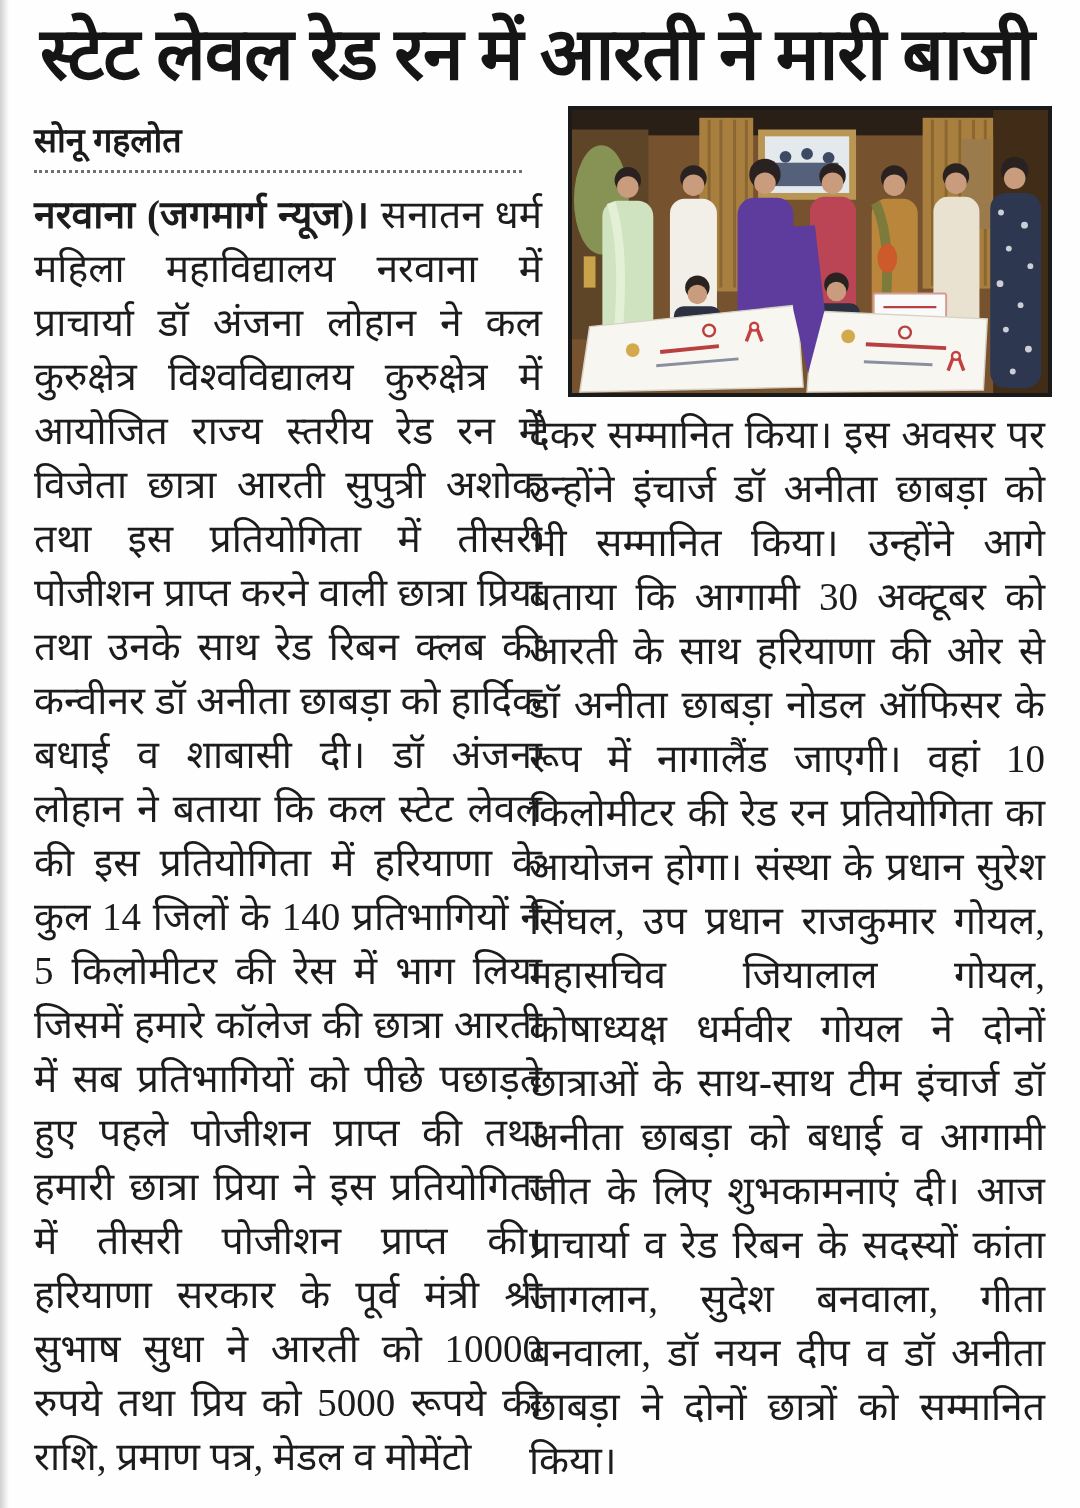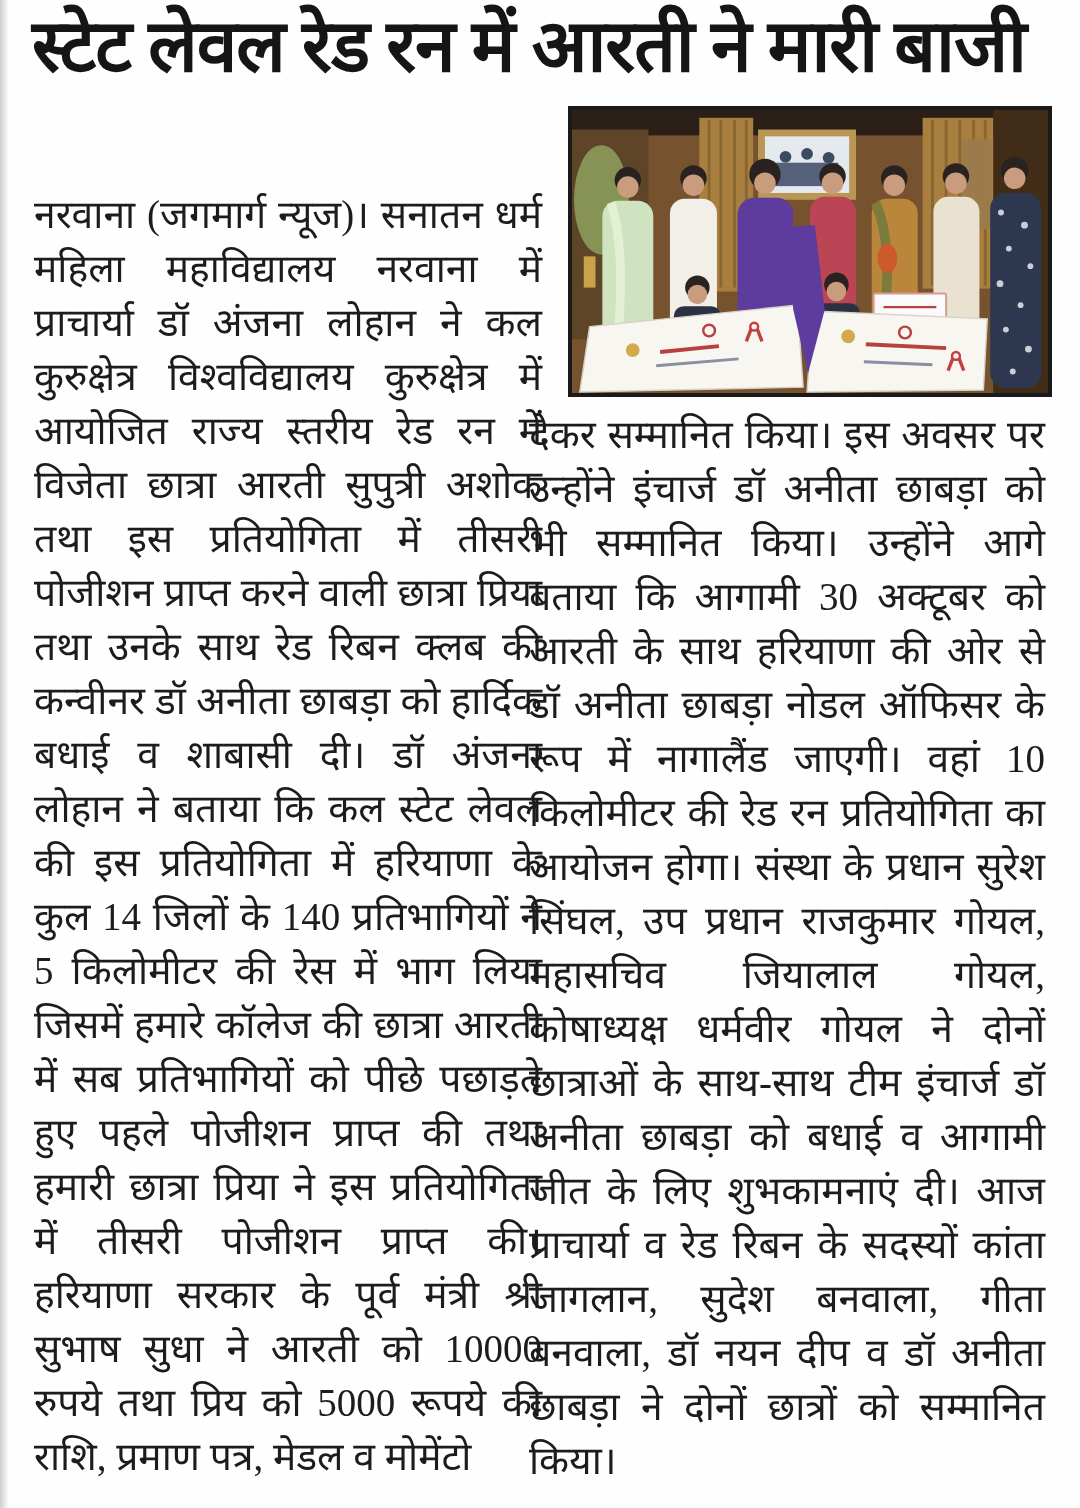--- a/index.html
+++ b/index.html
@@ -16,21 +16,21 @@
     font-family: "Liberation Serif", "DejaVu Serif", serif;
   }
   .scan-edge {
     position: absolute; left: 0; top: 0;
     width: 9px; height: 100%;
     background: linear-gradient(to right, #cfcfcf, #ececec 60%, rgba(255,255,255,0));
   }
   .headline {
     position: absolute; left: 32px; top: 0px;
     width: 1030px;
-    margin: 0;
+    margin: 8px;
     font-size: 73px;
     line-height: 1.28;
     font-weight: 800;
     letter-spacing: -1px;
     white-space: nowrap;
     color: #151515;
   }
   .byline {
     position: absolute; left: 34px; top: 116px;
     width: 488px;
@@ -52,31 +52,34 @@
   .col {
     position: absolute;
     font-size: 39px;
     line-height: 54px;
     text-align: justify;
     color: #1c1c1c;
   }
   .col p { margin: 0; }
   .col-left  { left: 34px;  top: 188px; width: 508px; }
   .col-right { left: 529px; top: 408px; width: 516px; }
-  .dateline { font-weight: normal; }
+  .dateline { font-weight: bold; }
 </style>
 </head>
 <body>
 
 <div class="page">
 
   <div class="scan-edge"></div>
 
   <h1 class="headline">स्टेट लेवल रेड रन में आरती ने मारी बाजी</h1>
 
+  <div class="byline">
+    <span>सोनू गहलोत</span>
+  </div>
 
   <figure class="photo">
     <svg viewBox="0 0 486 290" preserveAspectRatio="none">
 
       <rect x="0" y="0" width="486" height="290" fill="#76522f"></rect>
       <rect x="0" y="0" width="486" height="26" fill="#2a1f16"></rect>
       <rect x="430" y="0" width="56" height="290" fill="#412c18"></rect>
       <rect x="0" y="20" width="78" height="215" fill="#5f4527"></rect>
       <ellipse cx="30" cy="92" rx="28" ry="56" opacity="0.9" fill="#8c9a5b"></ellipse>
       <rect x="12" y="150" width="12" height="32" fill="#caa24a"></rect>

